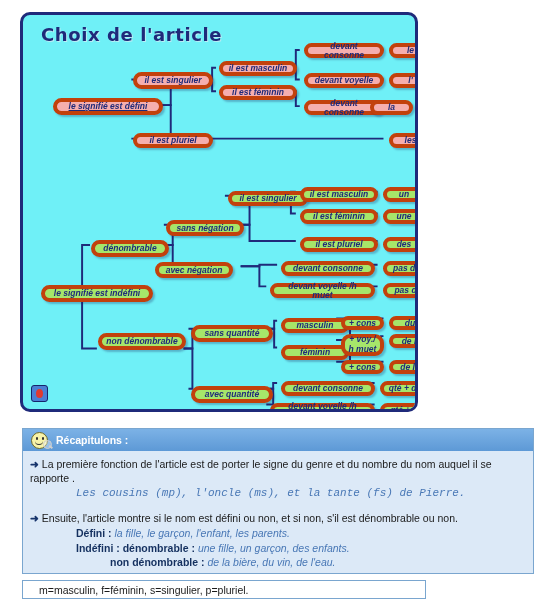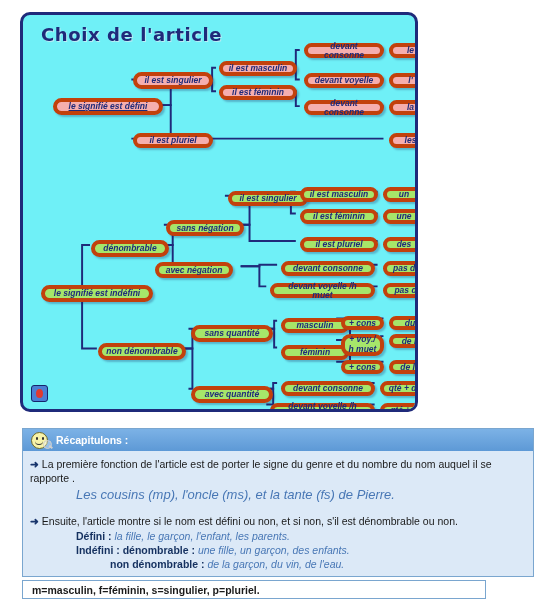--- a/index.html
+++ b/index.html
@@ -57,33 +57,33 @@
     border-bottom:1.5px solid #333;border-radius:0 0 8px 8px;}
   #magnifier{position:absolute;left:11px;top:7px;width:7px;height:7px;
     border:1.5px solid #cfcfcf;border-radius:50%;background:rgba(255,255,255,.35);}
   #magnifier::after{content:"";position:absolute;left:5px;top:5px;width:4px;height:1.5px;
     background:#cfcfcf;transform:rotate(40deg);}
   #summary-title{color:#ffffff;font-weight:bold;font-size:10.5px;}
 
   #summary-body{padding:6px 7px 4px 7px;}
   .para{font-size:10.5px;color:#1a1a1a;line-height:1.35;margin:0 0 1px 0;}
   .arrow{font-weight:bold;color:#17346b;margin-right:3px;}
-  .example{font-size:13px;font-style:italic;color:#4877b5;line-height:1.35;
-    margin:0;padding-left:46px;}
+  .example{font-size:11px;font-style:italic;color:#4877b5;line-height:1.35;
+    margin:0;padding-left:46px;font-family:Liberation Mono, monospace;}
   .para.second{margin-top:10px;}
   .ind-line{font-size:10.5px;line-height:1.35;margin:0;padding-left:46px;color:#1a1a1a;}
   .ind-line .lbl{font-weight:bold;color:#14305f;font-style:normal;}
   .ind-line .val{font-style:italic;color:#4877b5;}
   .ind-line.deep{padding-left:80px;}
 
   #legend-bar{
-    position:absolute;left:22px;top:580px;width:464px;height:19px;
+    position:absolute;left:22px;top:580px;width:404px;height:19px;
     border:1px solid #7aa6cf;box-sizing:border-box;background:#ffffff;
-    display:flex;align-items:center;padding-left:9px;
-    font-size:10.5px;font-weight:bold;color:#1a1a1a;
+    display:flex;align-items:center;padding-left:16px;
+    font-size:10.5px;font-weight:normal;color:#1a1a1a;
   }
 </style>
 </head>
 <body>
 
 <div id="diagram-panel">
   <div id="diagram-title">Choix de l'article</div>
   <svg id="svg-links" viewBox="0 0 398 400" preserveAspectRatio="none">
       <path d="M140 91.5 H150 V65.5 H110" fill="none" stroke="#1f2a7a" stroke-width="2"></path>
       <path d="M140 91.5 H150 V125.5 H110" fill="none" stroke="#1f2a7a" stroke-width="2"></path>
@@ -130,39 +130,39 @@
   <div id="nodes-layer">
       <div class="node pink" style="left: 30px; top: 83px; width: 110px; height: 17px; text-decoration: underline;">le signifié est défini</div>
       <div class="node pink" style="left: 110px; top: 57px; width: 80px; height: 17px;">il est singulier</div>
       <div class="node pink" style="left: 196px; top: 46px; width: 78px; height: 15px;">il est masculin</div>
       <div class="node pink" style="left: 196px; top: 70px; width: 78px; height: 15px;">il est féminin</div>
       <div class="node pink" style="left: 281px; top: 28px; width: 80px; height: 15px;">devant consonne</div>
       <div class="node pink" style="left: 281px; top: 58px; width: 80px; height: 15px;">devant voyelle</div>
       <div class="node pink" style="left: 281px; top: 85px; width: 80px; height: 15px;">devant consonne</div>
       <div class="node pink" style="left: 366px; top: 28px; width: 43px; height: 15px;">le</div>
       <div class="node pink" style="left: 366px; top: 58px; width: 43px; height: 15px;">l'</div>
-      <div class="node pink" style="left: 366px; top: 85px; width: 43px; height: 15px;">la</div>
+      <div class="node pink" style="left: 347px; top: 85px; width: 43px; height: 15px;">la</div>
       <div class="node pink" style="left: 110px; top: 118px; width: 80px; height: 15px;">il est pluriel</div>
       <div class="node pink" style="left: 366px; top: 118px; width: 43px; height: 15px; text-align: right;">les</div>
       <div class="node green" style="left: 18px; top: 270px; width: 112px; height: 17px;">le signifié est indéfini</div>
       <div class="node green" style="left: 68px; top: 225px; width: 78px; height: 17px;">dénombrable</div>
       <div class="node green" style="left: 143px; top: 205px; width: 78px; height: 16px;">sans négation</div>
       <div class="node green" style="left: 132px; top: 247px; width: 78px; height: 16px;">avec négation</div>
       <div class="node green" style="left: 205px; top: 176px; width: 80px; height: 15px;">il est singulier</div>
       <div class="node green" style="left: 277px; top: 172px; width: 78px; height: 15px;">il est masculin</div>
       <div class="node green" style="left: 277px; top: 194px; width: 78px; height: 15px;">il est féminin</div>
       <div class="node green" style="left: 360px; top: 172px; width: 42px; height: 15px;">un</div>
       <div class="node green" style="left: 360px; top: 194px; width: 42px; height: 15px;">une</div>
       <div class="node green" style="left: 277px; top: 222px; width: 78px; height: 15px;">il est pluriel</div>
       <div class="node green" style="left: 360px; top: 222px; width: 42px; height: 15px;">des</div>
       <div class="node green" style="left: 258px; top: 246px; width: 94px; height: 15px;">devant consonne</div>
       <div class="node green" style="left: 360px; top: 246px; width: 47px; height: 15px;">pas de</div>
       <div class="node green" style="left: 247px; top: 268px; width: 105px; height: 15px;">devant voyelle /h muet</div>
       <div class="node green" style="left: 360px; top: 268px; width: 47px; height: 15px;">pas d'</div>
-      <div class="node green" style="left: 75px; top: 328px; width: 88px; height: 17px;">non dénombrable</div>
+      <div class="node green" style="left: 75px; top: 318px; width: 88px; height: 17px;">non dénombrable</div>
       <div class="node green" style="left: 168px; top: 310px; width: 82px; height: 17px;">sans quantité</div>
       <div class="node green" style="left: 168px; top: 371px; width: 82px; height: 17px;">avec quantité</div>
       <div class="node green" style="left: 258px; top: 303px; width: 68px; height: 15px;">masculin</div>
       <div class="node green" style="left: 258px; top: 330px; width: 68px; height: 15px;">féminin</div>
       <div class="node green" style="left: 318px; top: 301px; width: 43px; height: 14px;">+ cons</div>
       <div class="node green two-line" style="left: 318px; top: 319px; width: 43px; height: 22px;">+ voy./ h muet</div>
       <div class="node green" style="left: 318px; top: 345px; width: 43px; height: 14px;">+ cons</div>
       <div class="node green" style="left: 366px; top: 301px; width: 42px; height: 14px;">du</div>
       <div class="node green" style="left: 366px; top: 319px; width: 42px; height: 14px;">de l'</div>
       <div class="node green" style="left: 366px; top: 345px; width: 42px; height: 14px;">de la</div>
@@ -186,19 +186,19 @@
     </div>
     <span id="summary-title">Récapitulons :</span>
   </div>
   <div id="summary-body">
     <p class="para"><span class="arrow">➜</span><span>La première fonction de l'article est de porter le signe du genre et du nombre du nom auquel il se rapporte .</span></p>
     <p class="example">Les cousins (mp), l'oncle (ms), et la tante (fs) de Pierre.</p>
 
     <p class="para second"><span class="arrow">➜</span><span>Ensuite, l'article montre si le nom est défini ou non, et si non, s'il est dénombrable ou non.</span></p>
     <p class="ind-line"><span class="lbl">Défini :</span> <span class="val">la fille, le garçon, l'enfant, les parents.</span></p>
     <p class="ind-line"><span class="lbl">Indéfini : dénombrable :</span> <span class="val">une fille, un garçon, des enfants.</span></p>
-    <p class="ind-line deep"><span class="lbl">non dénombrable :</span> <span class="val">de la garçon, du vin, de l'eau.</span></p>
+    <p class="ind-line deep"><span class="lbl">non dénombrable :</span> <span class="val">de la bière, du vin, de l'eau.</span></p>
   </div>
 </div>
 
 <div id="legend-bar">
   <span>m=masculin, f=féminin, s=singulier, p=pluriel.</span>
 </div>
 
 </body></html>

